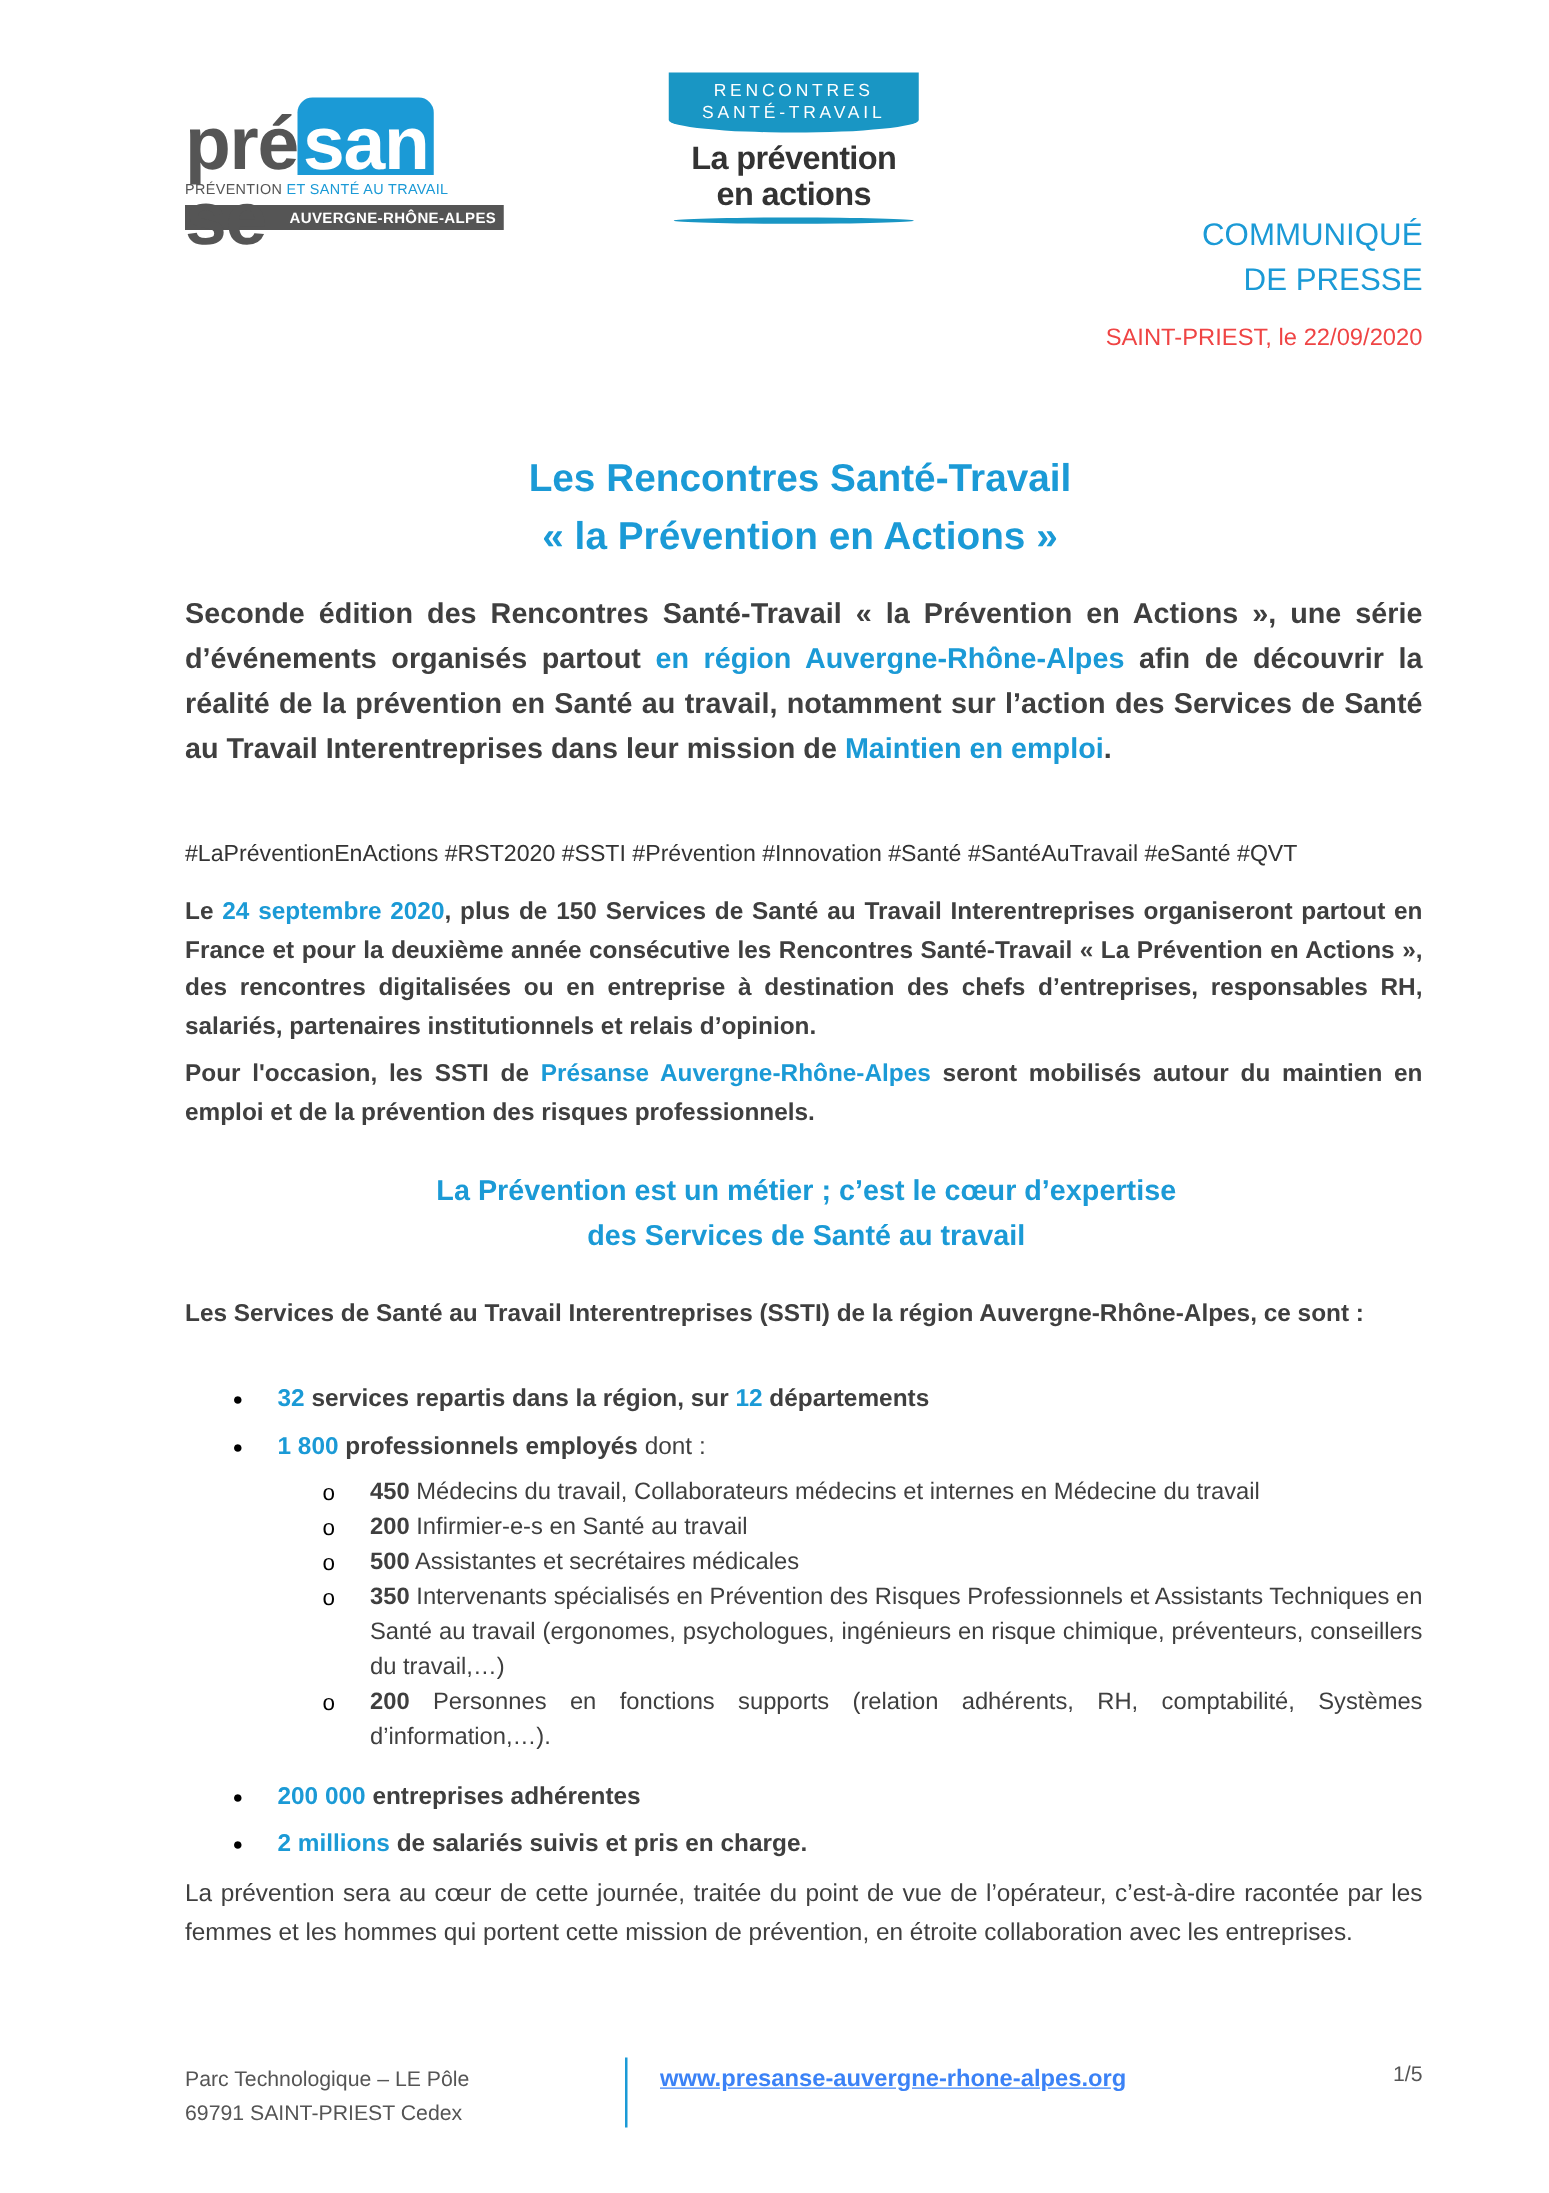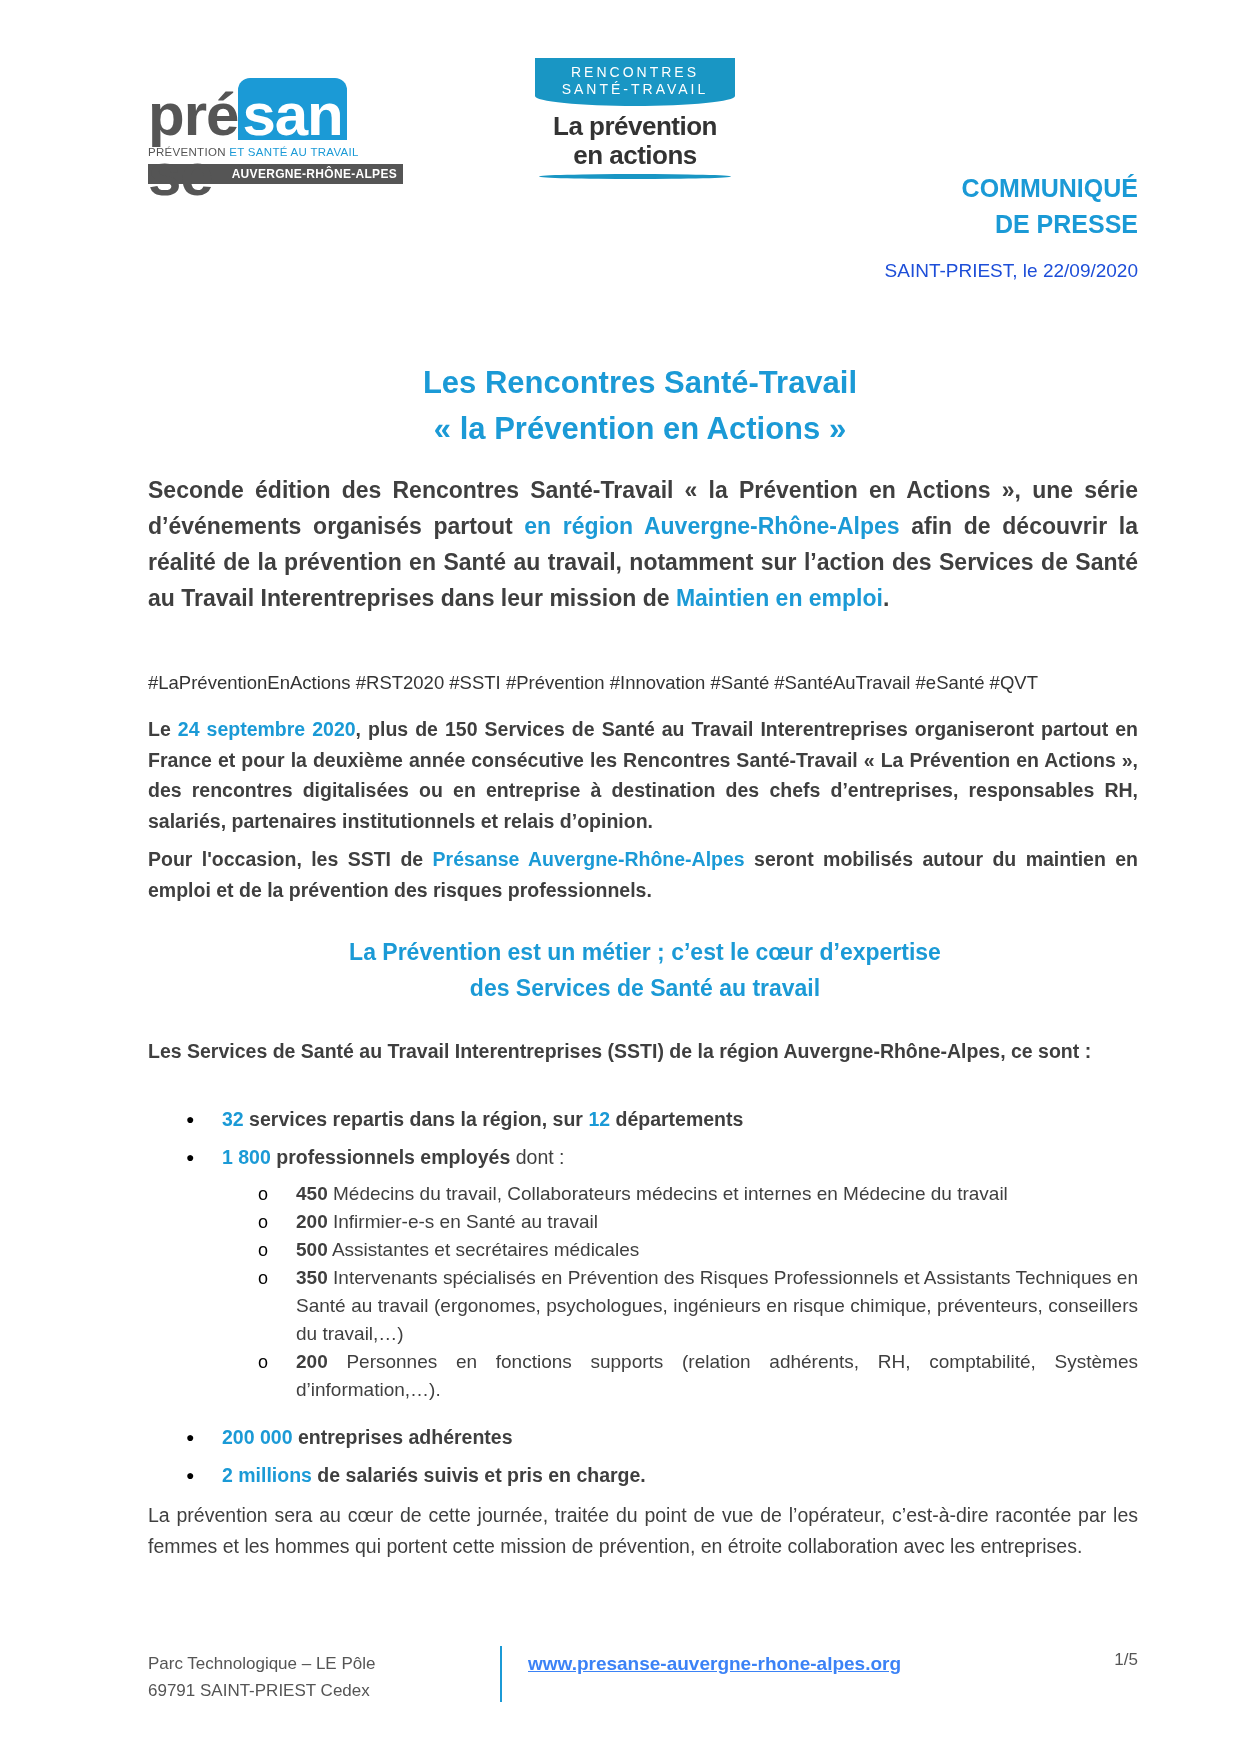--- a/index.html
+++ b/index.html
@@ -15,22 +15,22 @@
   .presanse .tag { font-size: 11.5px; font-weight: normal; color: #555; letter-spacing: 0.3px; margin-top: 6px; }
   .presanse .tag .b { color: #1b9ad6; }
   .presanse .bar { background: #555; color: #fff; font-size: 12px; font-weight: bold; text-align: right; padding: 3px 6px; margin-top: 6px; letter-spacing: 0.3px; }
 
   
   .rst { left: 535px; top: 58px; width: 200px; text-align: center; }
   .rst .top { background: #1996c4; color: #fff; font-size: 14px; letter-spacing: 3px; line-height: 17px; padding: 6px 0 8px 0; border-radius: 0 0 50% 50% / 0 0 10px 10px; }
   .rst .main { font-size: 26px; font-weight: bold; color: #333; line-height: 29px; margin-top: 6px; letter-spacing: -0.5px; }
   .rst .swoosh { height: 5px; background: #1996c4; border-radius: 50%; margin: 4px 4px 0 4px; }
 
-  .communique { right: 101px; top: 170px; text-align: right; font-size: 25px; font-weight: bold; color: #1b9ad6; line-height: 36px; }
-  .dateline { right: 101px; top: 260px; font-size: 19px; color: #1d4ed8; }
+  .communique { right: 101px; top: 170px; text-align: right; font-size: 25px; font-weight: normal; color: #1b9ad6; line-height: 36px; }
+  .dateline { right: 101px; top: 260px; font-size: 19px; color: #ef4444; }
 
   .title { left: 0; width: 1280px; top: 360px; text-align: center; font-size: 31px; font-weight: bold; color: #1b9ad6; line-height: 46px; }
 
   .content { left: 148px; width: 990px; }
   .lead { top: 472px; font-size: 23px; font-weight: bold; line-height: 36px; text-align: justify; }
   .hashtags { top: 672px; font-size: 18.5px; color: #333; }
   .p1 { top: 714px; font-size: 19.5px; font-weight: bold; line-height: 30.5px; text-align: justify; }
   .p2 { top: 844px; font-size: 19.5px; font-weight: bold; line-height: 30.5px; text-align: justify; }
   .subtitle { left: 0; width: 1290px; top: 934px; text-align: center; font-size: 23px; font-weight: bold; color: #1b9ad6; line-height: 36px; }
   .intro { top: 1036px; font-size: 19.5px; font-weight: bold; line-height: 30px; text-align: justify; }

